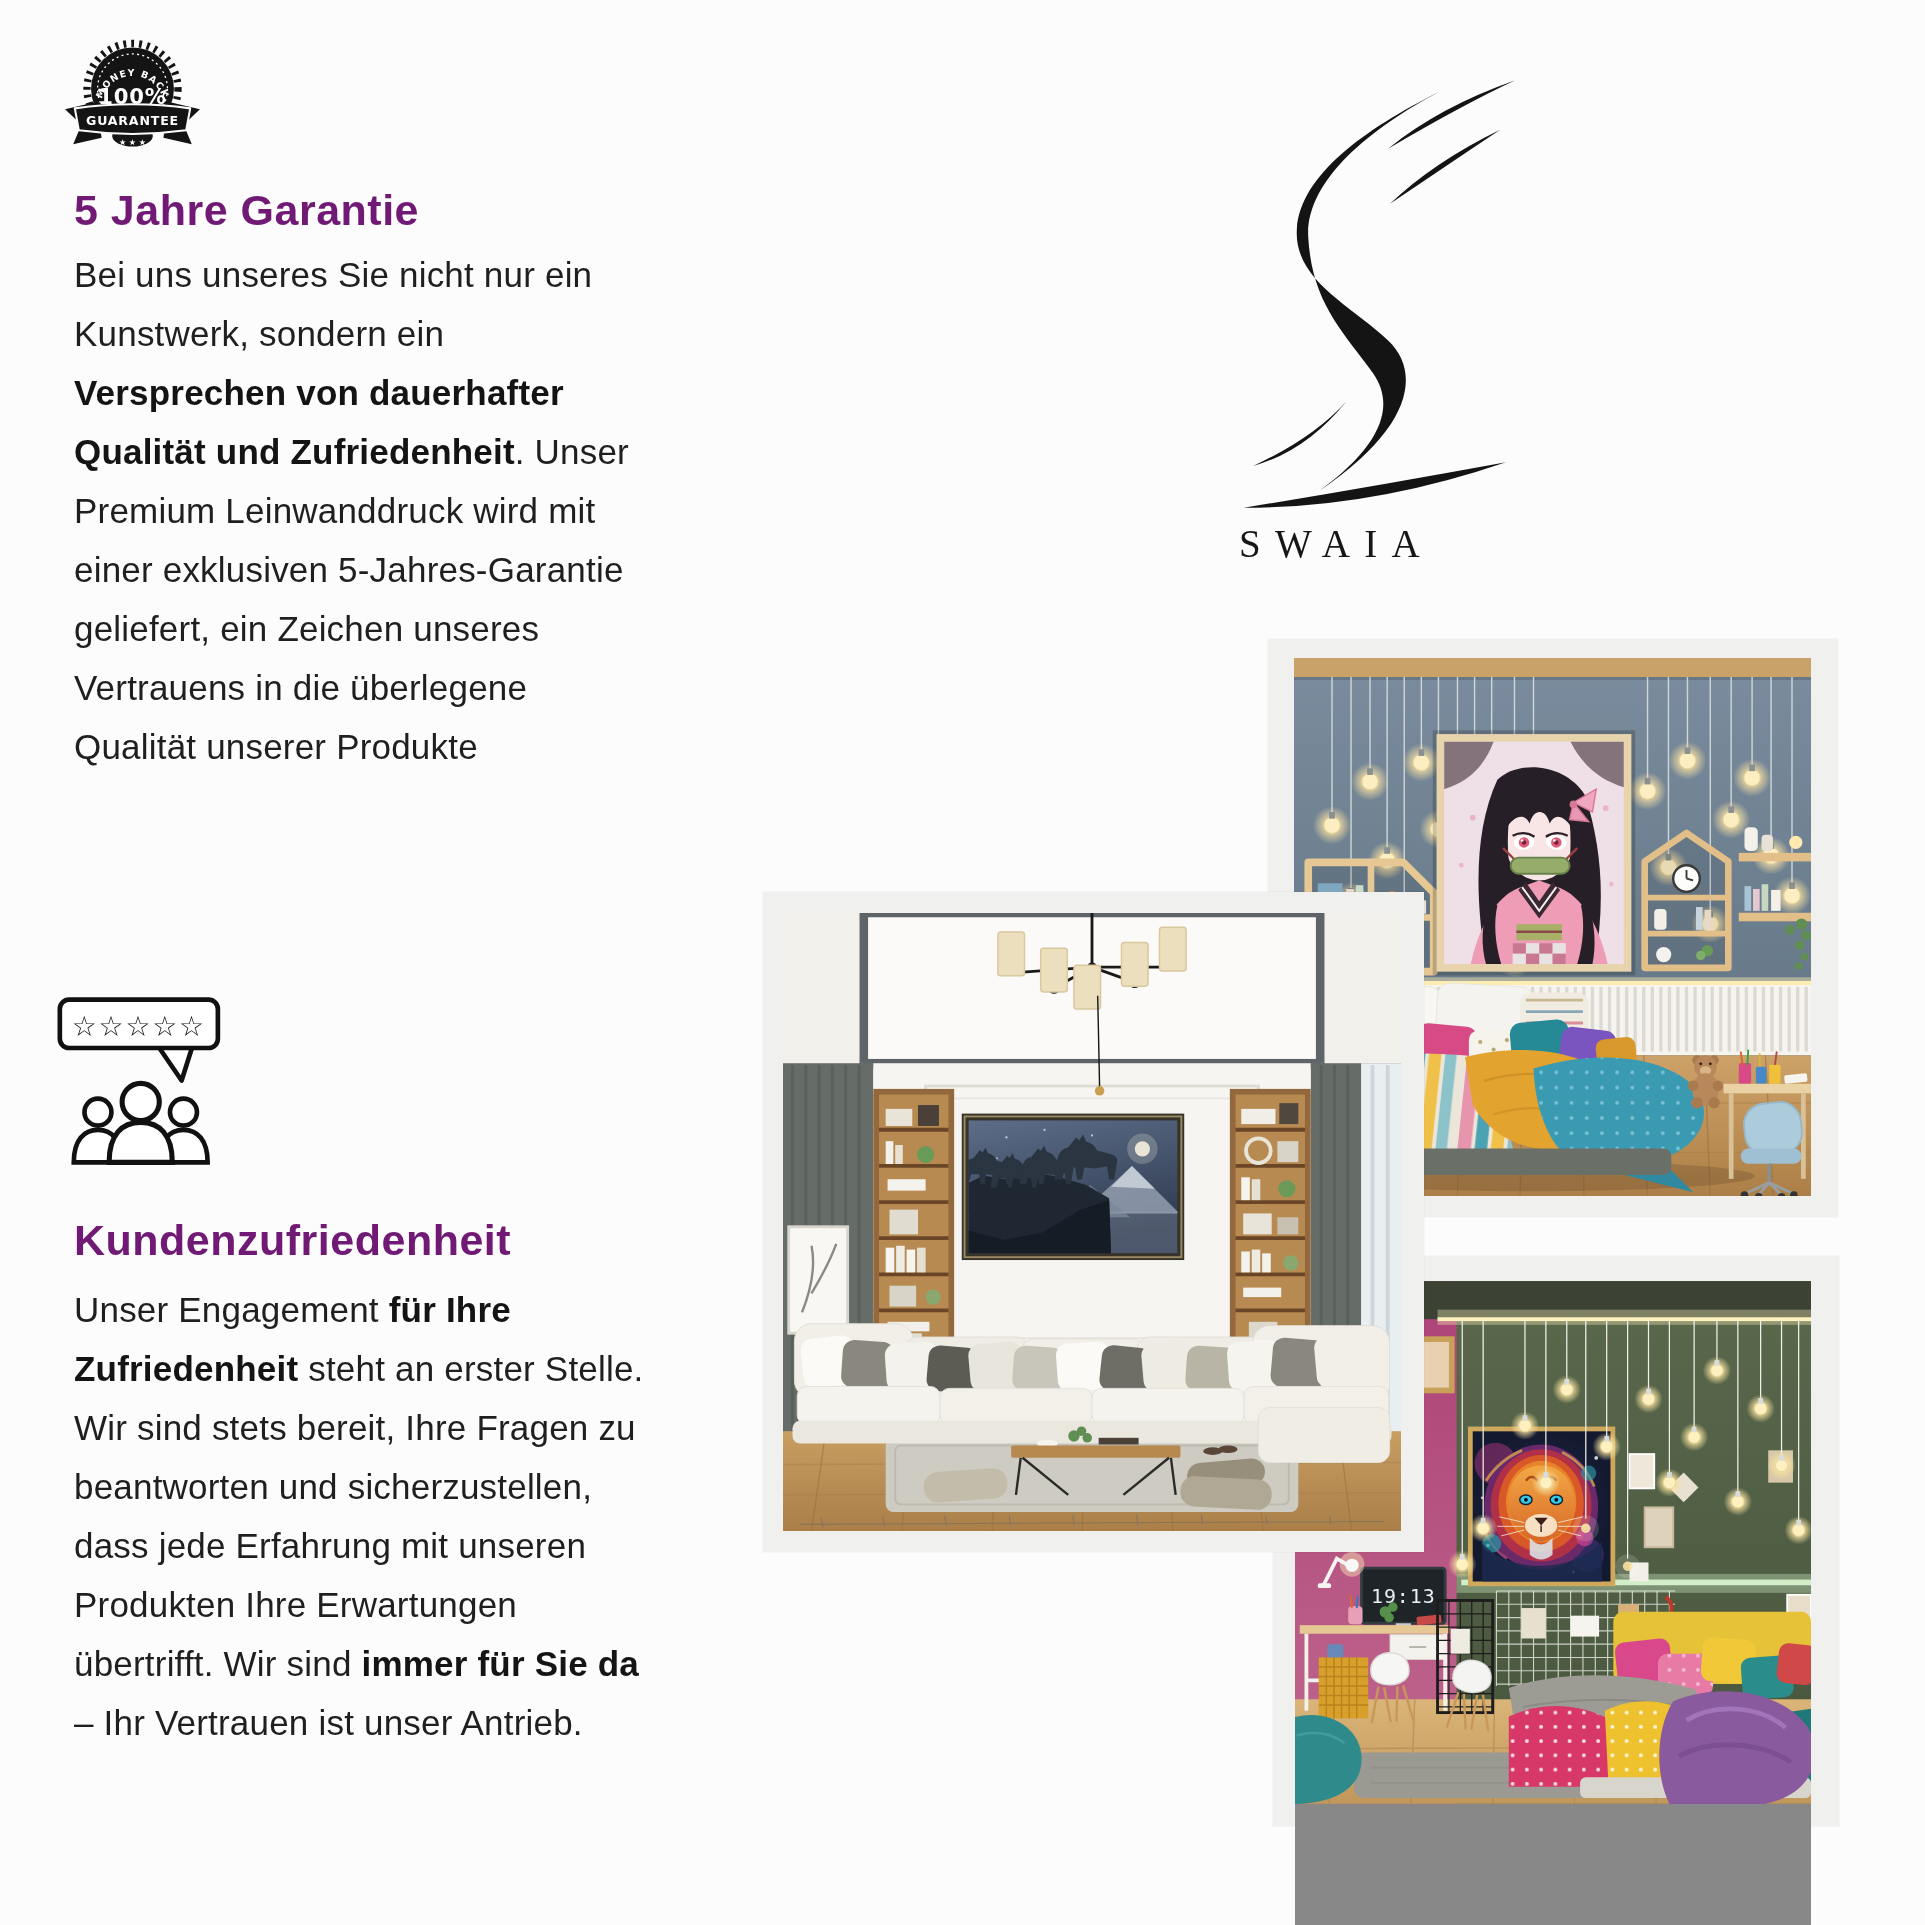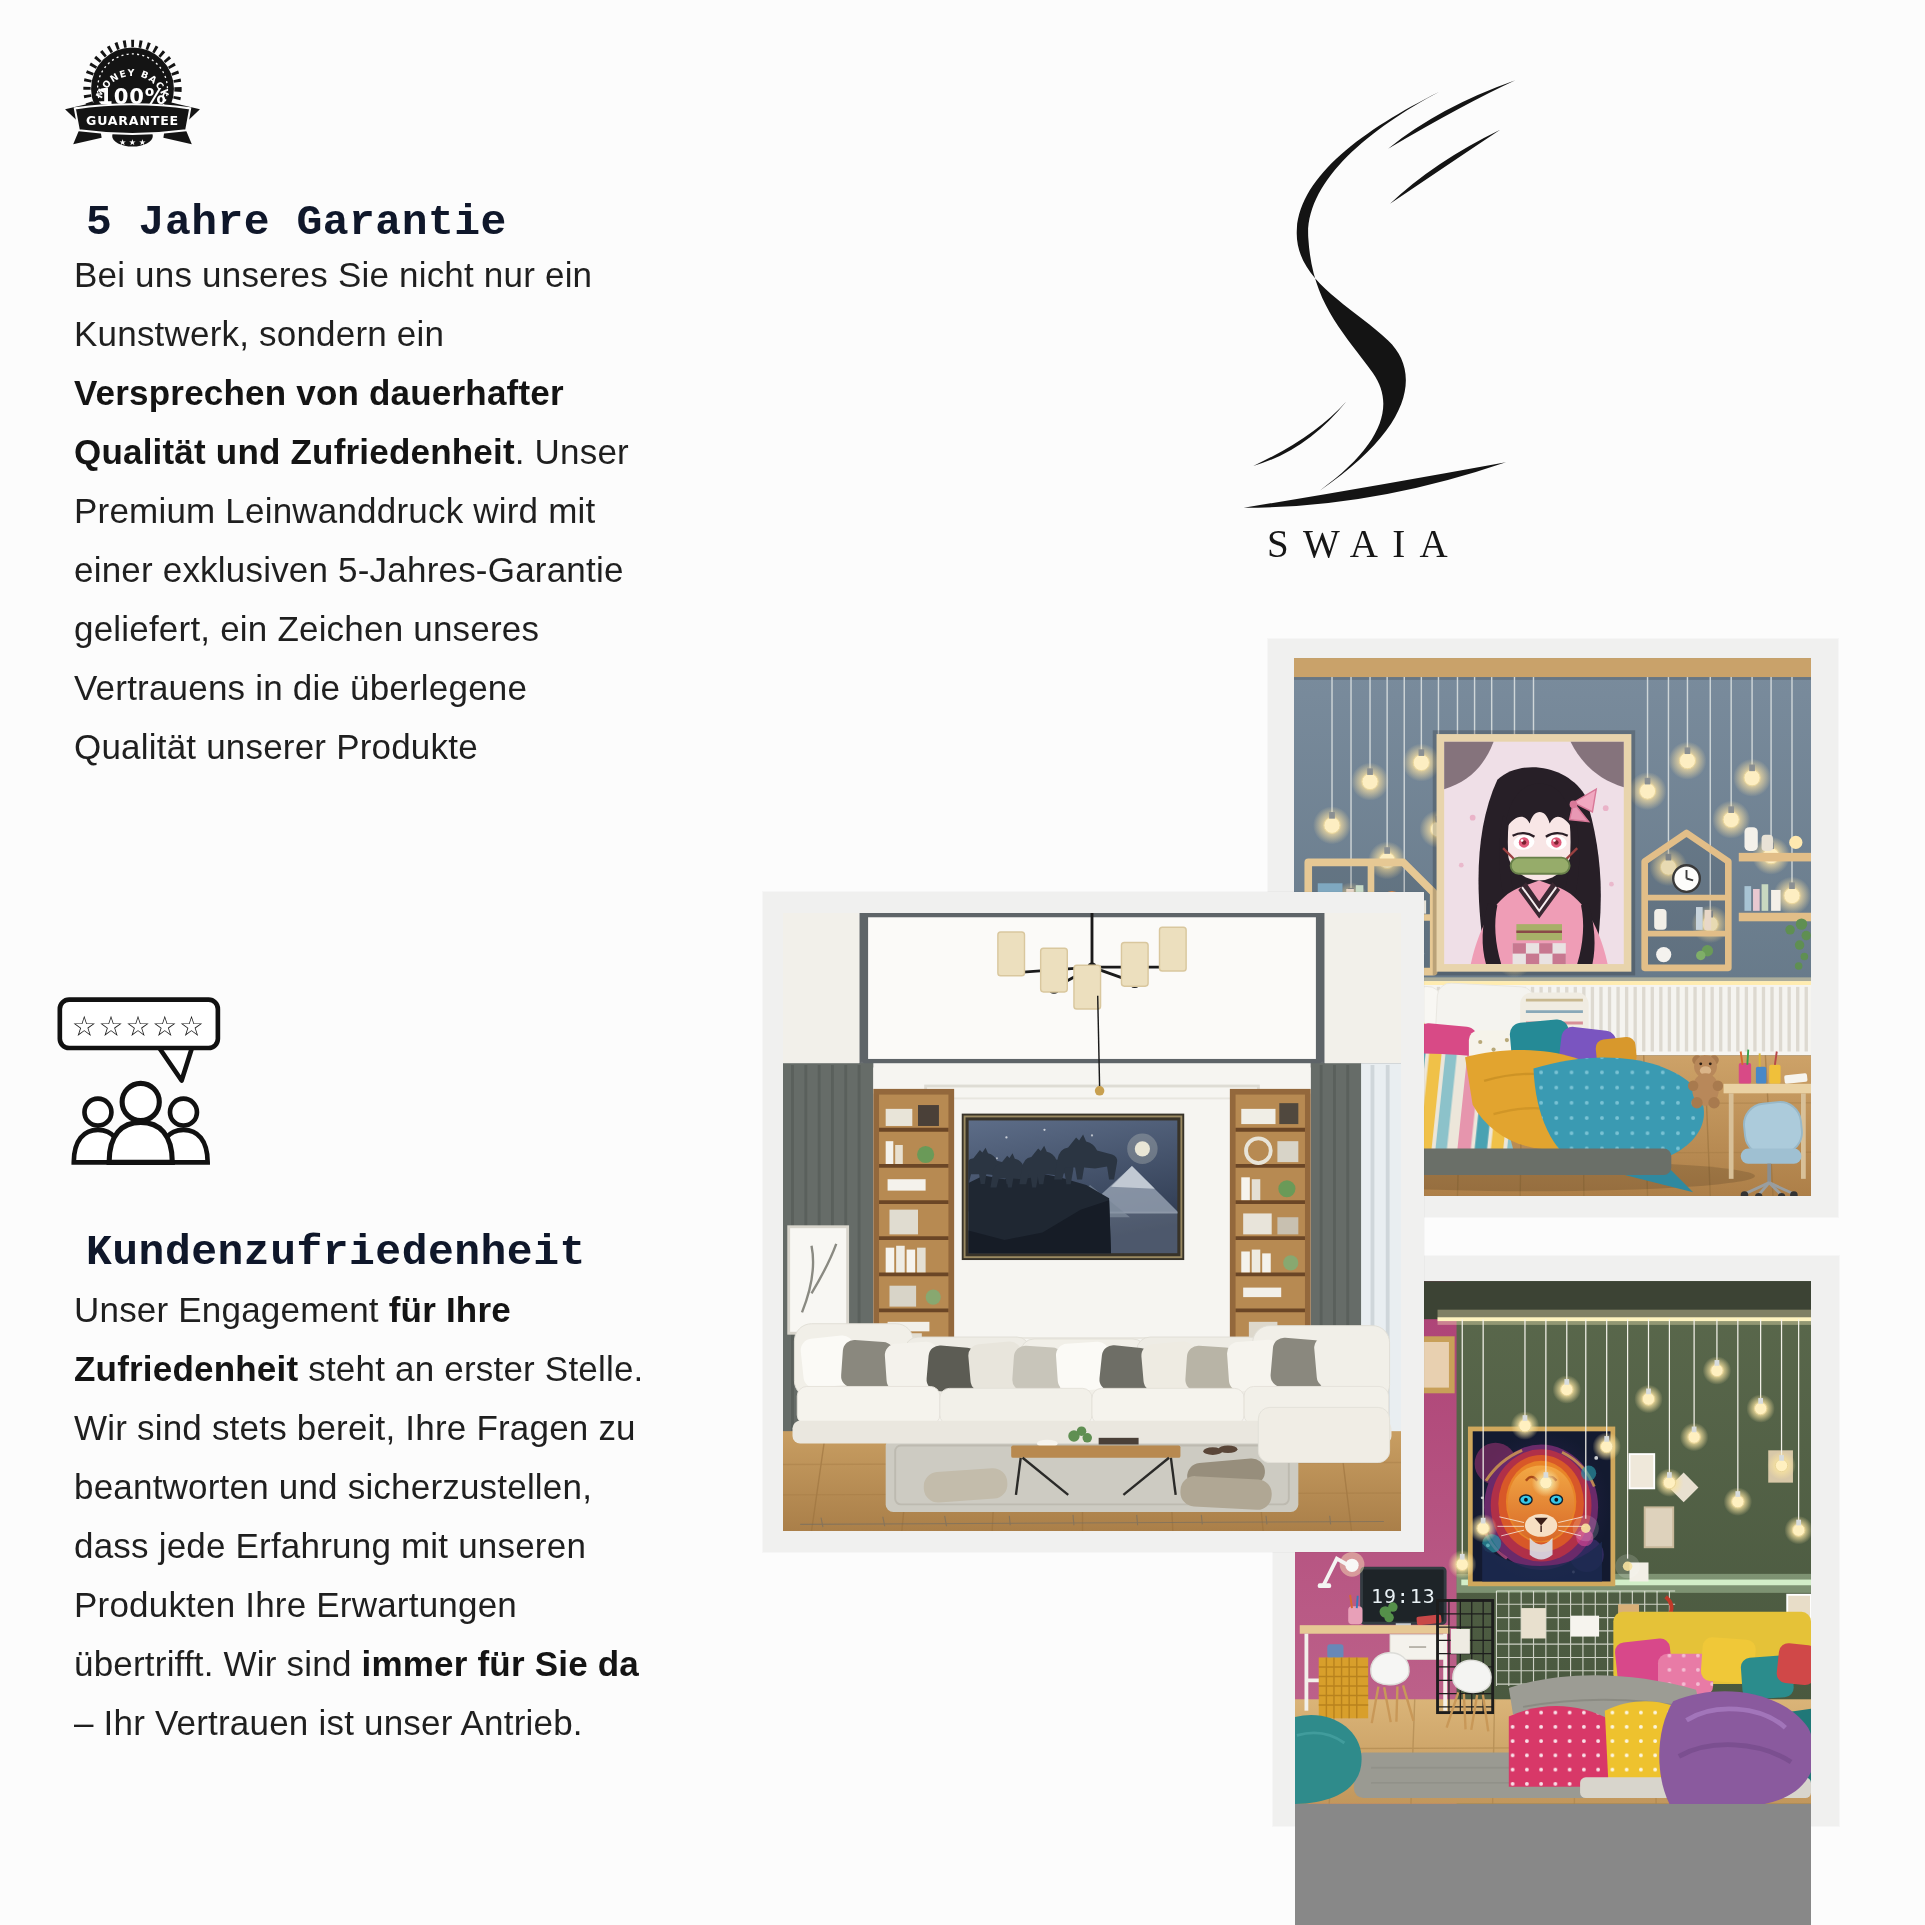--- a/index.html
+++ b/index.html
@@ -1,20 +1,20 @@
 <!DOCTYPE html>
 <html style="font-size:15px"><head>
 <meta charset="utf-8">
 <style>
   html,body{margin:0;padding:0;}
   body{width:1926px;height:1926px;position:relative;background:#fcfcfc;
        font-family:"Liberation Sans",sans-serif;color:#1a1a1a;overflow:hidden;}
   .abs{position:absolute;}
-  h1{margin:12px;font-family:Liberation Mono, monospace;
-     font-weight:800;font-size:43px;letter-spacing:0.5px;white-space:nowrap;color:#0f172a;}
+  h1{margin:0;font-family:Liberation Sans, sans-serif;
+     font-weight:800;font-size:43px;letter-spacing:0.5px;white-space:nowrap;color:#701a75;}
   .para{font-size:35px;line-height:59px;color:#1f1f1f;letter-spacing:0.2px;}
   .para .b{font-weight:700;color:#141414;margin-top:48px;}
   .frame{background:#f0f0ef;box-shadow:0 0 0 1px rgba(0,0,0,.025);}
   .photo{position:absolute;overflow:hidden;background:#888;}
   .wordmark{font-family:"Liberation Serif",serif;font-size:39px;letter-spacing:14.3px;
             color:#161616;text-align:center;padding-left:7.6px;}
   svg{display:block;}
   text{font-family:"DejaVu Sans","Liberation Sans",sans-serif;}
   .mono{font-family:"DejaVu Sans Mono",monospace;}
 </style>
@@ -74,21 +74,21 @@
 <svg viewBox="0 0 300 455" width="285" height="433">
   <g fill="#141414">
     <path d="M212,14 C132,54 66,102 62,158 C58,212 118,238 158,276 C192,308 186,366 86,434 C152,386 166,344 142,310 C110,266 78,236 74,168 C70,110 136,54 212,14 Z"></path>
     <path d="M292,2 Q212,30 158,74 Q240,26 292,2 Z"></path>
     <path d="M276,54 Q206,88 160,132 Q234,82 276,54 Z"></path>
     <path d="M16,408 Q80,378 114,340 Q72,392 16,408 Z"></path>
     <path d="M6,452 Q140,430 282,404 Q142,452 6,452 Z"></path>
   </g>
 </svg>
 </div>
-<div class="abs wordmark" style="left:1219px;top:521px;width:276px">SWAIA</div>
+<div class="abs wordmark" style="left:1191px;top:521px;width:276px">SWAIA</div>
 
 <div class="abs frame" style="left:1268px;top:639px;width:570px;height:578px;z-index:1">
  <div class="photo" style="left:26px;top:19px;width:517px;height:538px">
  <svg viewBox="0 0 544 566" width="517" height="538">
   <defs>
     <linearGradient id="a-wall" x1="0" y1="0" x2="0" y2="1">
             <stop offset="0" stop-color="#7a8c9d"></stop>
             <stop offset="1" stop-color="#5c6f7e"></stop>
           </linearGradient>
     <linearGradient id="a-floor" x1="0" y1="0" x2="0" y2="1">

